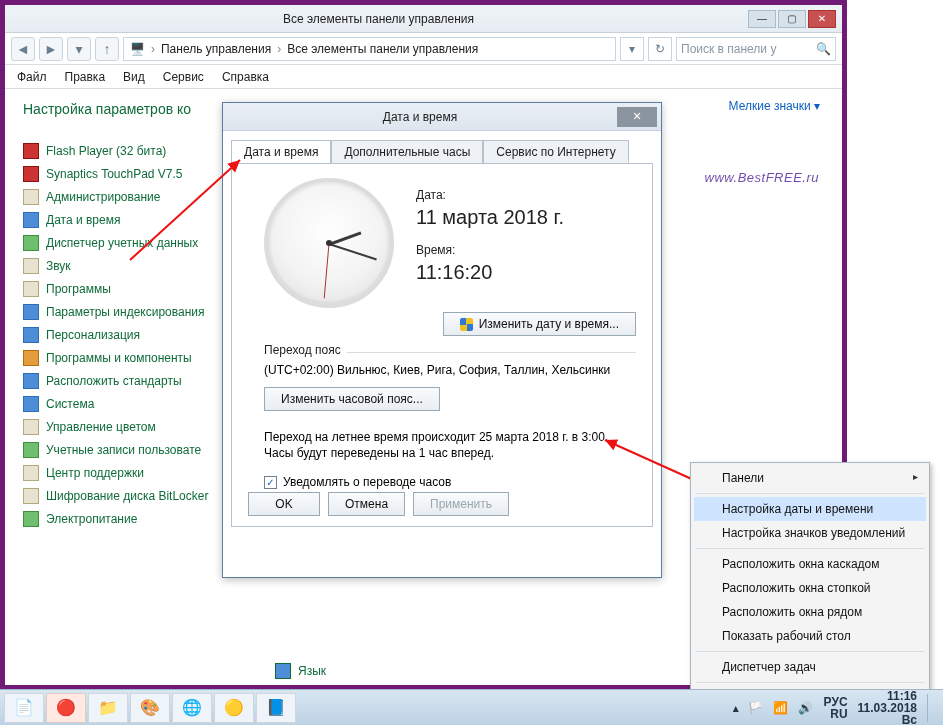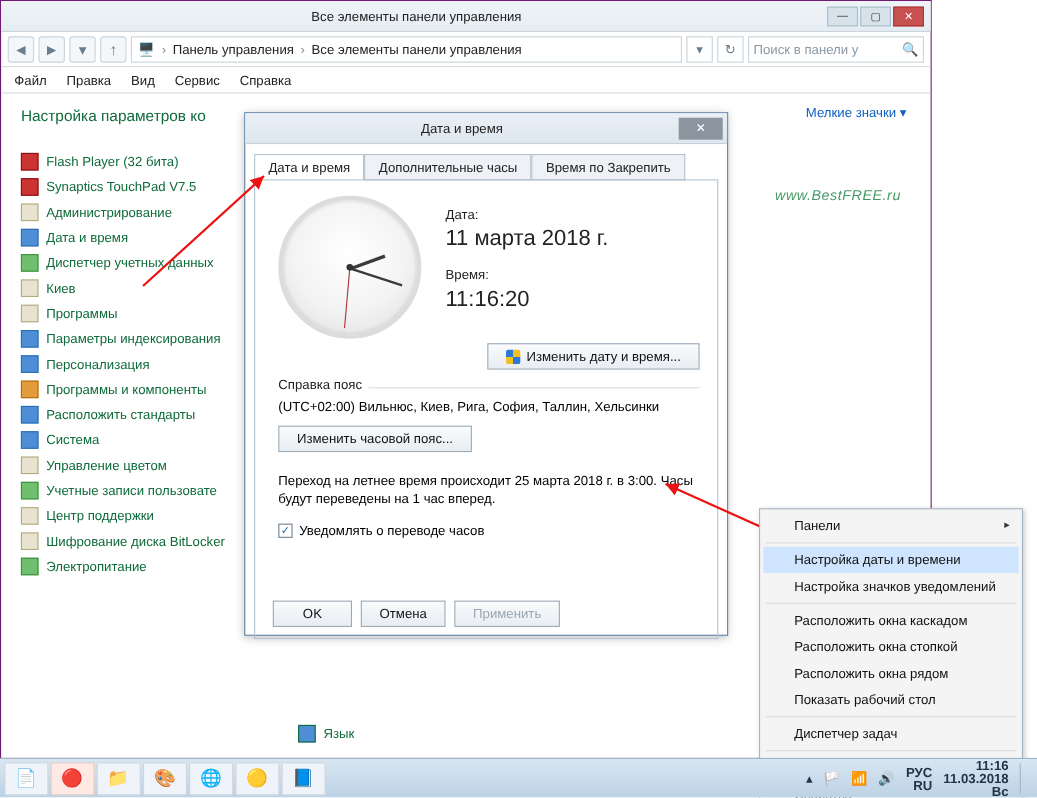--- a/index.html
+++ b/index.html
@@ -1,19 +1,19 @@
 <!DOCTYPE html>
 <html><head>
 <meta charset="utf-8">
 <style>
   * { box-sizing: border-box; font-family: 'Segoe UI', Tahoma, sans-serif; font-size: 12px; }
   body { margin: 0; width: 943px; height: 725px; background: #fff; position: relative; overflow: hidden; }
 
   
-  .cp-window { position: absolute; left: 0; top: 0; width: 847px; height: 690px; background: #fff; border: 1px solid #701a75; }
+  .cp-window { position: absolute; left: 0; top: 0; width: 847px; height: 690px; background: #fff; border: 5px solid #701a75; }
   .cp-titlebar { height: 28px; background: linear-gradient(#eef3f7,#e6edf2); display:flex; align-items:center; padding:0 6px; border-bottom:1px solid #c4d1db; }
   .cp-title { flex:1; text-align:center; color:#222; }
   .t-btn { width:28px; height:18px; margin-left:2px; background:#d8e2ea; border:1px solid #a9bccb; display:flex; align-items:center; justify-content:center; font-size:10px; color:#333; }
   .t-btn.close { background:#c75050; color:#fff; border-color:#a33; }
 
   .cp-addr { height:32px; display:flex; align-items:center; padding:2px 6px; gap:4px; border-bottom:1px solid #d6dde3; }
   .nav-btn { width:24px; height:24px; border:1px solid #c9d4dc; border-radius:3px; background:#f3f7fa; display:flex; align-items:center; justify-content:center; color:#6a7e8e; font-size:14px; }
   .addr-box { flex:1; height:24px; border:1px solid #c9d4dc; display:flex; align-items:center; padding:0 6px; gap:6px; color:#333; }
   .addr-sep { color:#888; }
   .addr-item { color:#222; }
@@ -45,21 +45,21 @@
 
   
   .dt-window { position:absolute; left:222px; top:102px; width:440px; height:476px; background:#fff; border:1px solid #5a7ea3; box-shadow:0 2px 8px rgba(0,0,0,0.25); }
   .dt-titlebar { height:28px; background:linear-gradient(#e9eff5,#dde6ee); display:flex; align-items:center; border-bottom:1px solid #c4d1db; }
   .dt-title { flex:1; text-align:center; color:#222; }
   .dt-close { width:40px; height:20px; margin-right:4px; background:#8b95a0; color:#fff; display:flex; align-items:center; justify-content:center; font-size:11px; }
 
   .dt-tabs { display:flex; padding:8px 8px 0 8px; gap:0; }
   .dt-tab { padding:4px 12px; border:1px solid #b6c2cd; background:#eef2f6; position:relative; top:1px; color:#222; }
   .dt-tab.active { background:#fff; border-bottom:1px solid #fff; }
-  .dt-pane { margin:0 8px 4px 8px; border:1px solid #b6c2cd; padding:14px 16px 10px 21px; height:418px; position:relative; }
+  .dt-pane { margin:0 8px 4px 8px; border:1px solid #b6c2cd; padding:14px 16px 10px 32px; height:364px; position:relative; }
 
   .clockrow { display:flex; gap:22px; }
   .clockface { width:130px; height:130px; border-radius:50%; background:radial-gradient(circle at 50% 40%, #fff 0%, #f3f3f3 55%, #dcdcdc 100%); border:4px solid #dcdcdc; position:relative; box-shadow: inset 0 0 4px rgba(0,0,0,0.15); }
   .hand { position:absolute; left:50%; top:50%; transform-origin:left center; height:2px; background:#3b3b3b; }
   .hand.h { width:34px; transform:rotate(-20deg); height:3px; }
   .hand.m { width:50px; transform:rotate(18deg); }
   .hand.s { width:55px; height:1px; background:#a33; transform:rotate(95deg); }
   .clockface::after{content:"";position:absolute;left:50%;top:50%;width:6px;height:6px;margin:-3px 0 0 -3px;background:#333;border-radius:50%;}
 
   .dtinfo { padding-top:10px; color:#222; }
@@ -86,21 +86,21 @@
   .ctx-item.sub::after { content:"▸"; position:absolute; right:8px; top:5px; color:#333; font-size:10px; }
   .ctx-sep { height:1px; background:#d6dde3; margin:3px 2px; }
   .ctx-check { position:absolute; left:4px; top:4px; width:16px; height:16px; border:1px solid #7ea9d6; background:#dfeefc; display:flex; align-items:center; justify-content:center; font-size:11px; color:#2463ad; }
 
   
   .taskbar { position:absolute; left:0; bottom:0; width:943px; height:36px; background:linear-gradient(#d8e6f2,#bcd2e5); border-top:1px solid #9fb6c6; display:flex; align-items:center; }
   .tb-left { display:flex; gap:2px; padding-left:4px; }
   .tb-ic { width:40px; height:30px; border:1px solid rgba(0,0,0,0.12); background:#eef4fa; display:flex; align-items:center; justify-content:center; font-size:16px; }
   .tb-right { margin-left:auto; display:flex; align-items:center; gap:10px; padding-right:8px; color:#243447; font-size:11px; }
   .tb-right .col { display:flex; flex-direction:column; align-items:flex-end; line-height:12px;font-weight:bold; }
-  .watermark { position:absolute; right:124px; top:170px; color:#15803d; font-style:italic; font-size:13px; letter-spacing:0.5px; opacity:0.8; }
+  .watermark { position:absolute; right:124px; top:170px; color:#4c1d95; font-style:italic; font-size:13px; letter-spacing:0.5px; opacity:0.8; }
 
 </style>
 </head>
 <body>
 
 <div class="cp-window">
   <div class="cp-titlebar">
     <span class="cp-title">Все элементы панели управления</span>
     <div class="t-btn">—</div>
     <div class="t-btn">▢</div>
@@ -155,21 +155,21 @@
       <div class="link">
           <span class="ic blue"></span>
           <span>Дата и время</span>
         </div>
       <div class="link">
           <span class="ic green"></span>
           <span>Диспетчер учетных данных</span>
         </div>
       <div class="link">
           <span class="ic"></span>
-          <span>Киев</span>
+          <span>Звук</span>
         </div>
       <div class="link">
           <span class="ic"></span>
           <span>Программы</span>
         </div>
       <div class="link">
           <span class="ic blue"></span>
           <span>Параметры индексирования</span>
         </div>
       <div class="link">
@@ -220,21 +220,21 @@
 <div class="watermark">www.BestFREE.ru</div>
 
 <div class="dt-window">
   <div class="dt-titlebar">
     <span class="dt-title">Дата и время</span>
     <div class="dt-close">✕</div>
   </div>
   <div class="dt-tabs">
     <div class="dt-tab active">Дата и время</div>
     <div class="dt-tab">Дополнительные часы</div>
-    <div class="dt-tab">Время по Закрепить</div>
+    <div class="dt-tab">Сервис по Интернету</div>
   </div>
   <div class="dt-pane">
 
     <div class="clockrow">
       <div class="clockface">
         <div class="hand h"></div>
           <div class="hand m"></div>
           <div class="hand s"></div>
       </div>
       <div class="dtinfo">
@@ -246,21 +246,21 @@
     </div>
 
     <div style="text-align:right; margin-top:4px;">
       <span class="wbtn">
         <span class="shield"></span>
         <span>Изменить дату и время...</span>
       </span>
     </div>
 
     <div class="groupline">
-        <span class="grouplabel">Справка пояс</span>
+        <span class="grouplabel">Переход пояс</span>
       </div>
     <div style="margin:6px 0 10px 0;">(UTC+02:00) Вильнюс, Киев, Рига, София, Таллин, Хельсинки</div>
     <div style="text-align:left;">
       <span class="wbtn">Изменить часовой пояс...</span>
     </div>
 
     <div style="margin-top:18px; line-height:16px;">Переход на летнее время происходит 25 марта 2018 г. в 3:00. Часы будут переведены на 1 час вперед.</div>
 
     <div class="chk" style="margin-top:14px;">
       <span class="chkbox">✓</span>

